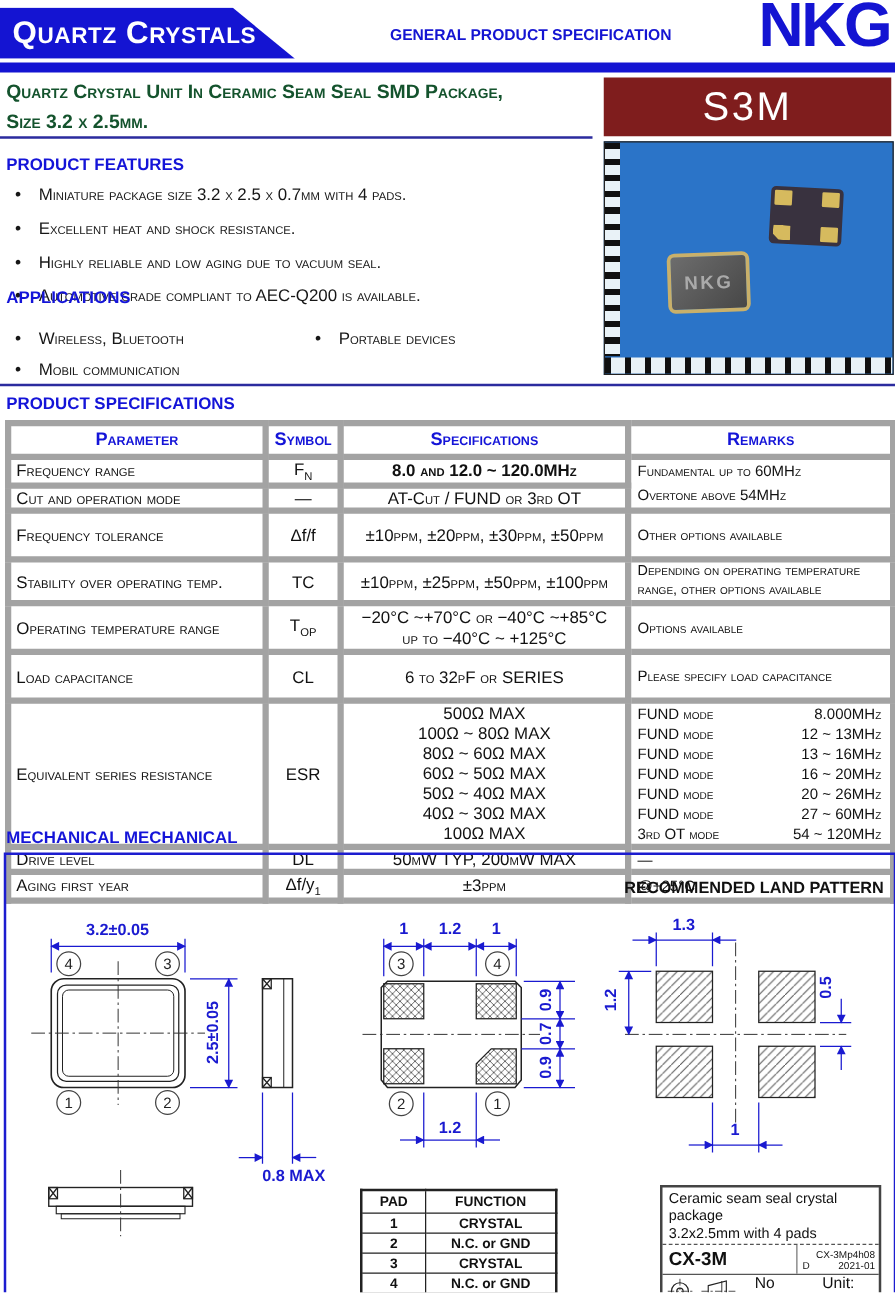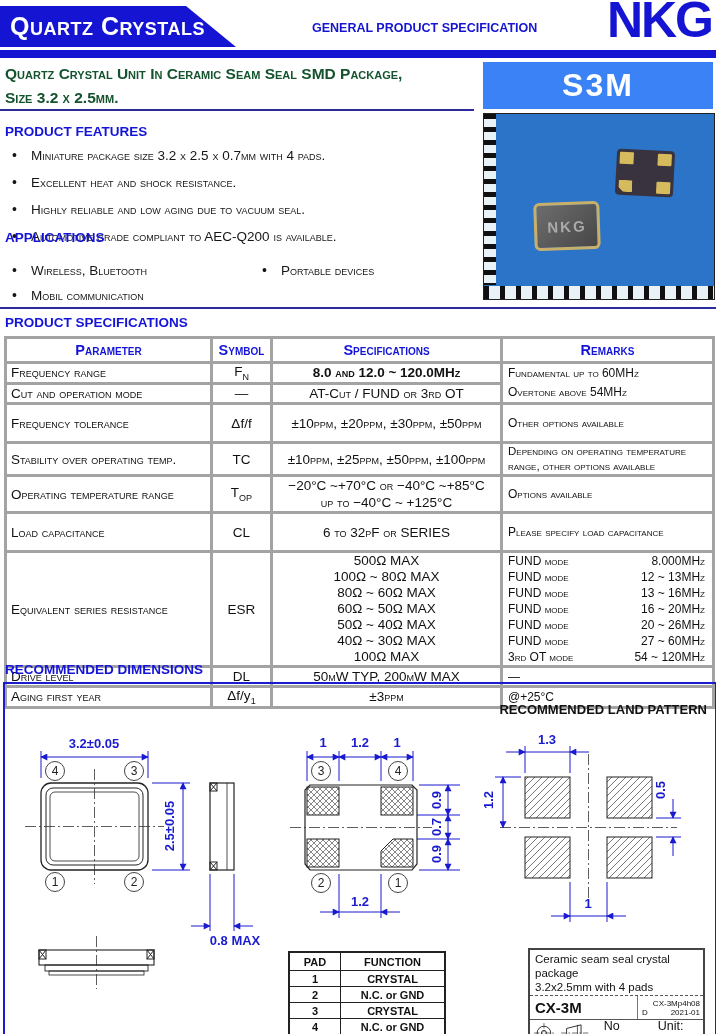--- a/index.html
+++ b/index.html
@@ -13,22 +13,22 @@
                line-height:41px;padding-left:10px;letter-spacing:.5px;}
   .doc-type{position:absolute;left:312px;top:21px;color:#1414d2;font-weight:bold;font-size:12.5px;}
   .logo{position:absolute;right:4px;top:-9px;color:#1414d2;font-weight:800;font-size:50px;
         letter-spacing:-2px;}
   .blue-bar{position:absolute;left:0;top:50px;width:716px;height:8px;background:#1414d2;}
 
   
   .doc-title{position:absolute;left:5px;top:62px;width:470px;font-weight:bold;
              font-variant:small-caps;font-size:15.5px;line-height:24px;color:#14532d;}
   .title-underline{position:absolute;left:0;top:109px;width:474px;height:2px;background:#2b2b9e;}
-  .model-box{position:absolute;left:483px;top:62px;width:230px;height:47px;background:#3b82f6;
-             color:#fff;font-weight:bold;font-size:32px;letter-spacing:2px;display:flex;
+  .model-box{position:absolute;left:483px;top:62px;width:230px;height:47px;background:#7f1d1d;
+             color:#fff;font-weight:normal;font-size:32px;letter-spacing:2px;display:flex;
              align-items:center;justify-content:center;}
   .photo{position:absolute;left:483px;top:113px;width:230px;height:185px;background:#2b74c8;
          border:1px solid #222;overflow:hidden;}
   .ruler-left{position:absolute;left:0;top:0;width:12px;height:171px;background:
       repeating-linear-gradient(to bottom,#101010 0 5px,#e9f2f7 5px 13px);}
   .ruler-bottom{position:absolute;left:0;bottom:0;width:230px;height:13px;background:
       repeating-linear-gradient(to right,#101010 0 5px,#e9f2f7 5px 16px);}
   .chip-top{position:absolute;left:50px;top:88px;width:60px;height:42px;border:3px solid #c9b06a;
             border-radius:6px;background:linear-gradient(135deg,#6d6d6d,#474747);
             display:flex;align-items:center;justify-content:center;transform:rotate(-2deg);}
@@ -40,27 +40,27 @@
   .cb-br{right:3px;bottom:3px;}
   .cb-bl{left:3px;bottom:3px;clip-path:polygon(0 0,100% 0,100% 100%,35% 100%,0 60%);}
 
   
   .sec-head{position:absolute;left:5px;color:#1414d8;font-weight:bold;font-size:13.5px;}
   .feat-list{position:absolute;left:8px;top:142px;margin:0;padding:0;list-style:none;width:470px;}
   .feat-list li,.app-list li{font-variant:small-caps;font-size:13.5px;line-height:27px;color:#161616;}
   .feat-list li::before,.app-list li::before{content:"•";margin:0 14px 0 4px;font-size:14px;}
   .app-list{position:absolute;margin:0;padding:0;list-style:none;top:258px;}
   .app-list li{line-height:25px;}
-  .app-col1{left:8px;width:230px;} .app-col2{left:258px;width:240px;}
+  .app-col1{left:8px;width:230px;} .app-col2{left:248px;width:240px;}
   .divider{position:absolute;left:0;top:307px;width:716px;height:2px;background:#2b2b9e;}
 
   
   table.spec{position:absolute;left:4px;top:336px;width:708px;border-collapse:collapse;
              table-layout:fixed;font-size:13.5px;}
-  table.spec,.spec th,.spec td{border:3px solid #a3a3a3;}
+  table.spec,.spec th,.spec td{border:5px solid #a3a3a3;}
   table.spec{border:2px solid #00007d;}
   .spec th{color:#1414d8;font-variant:small-caps;font-size:14.5px;height:22px;padding:0;}
   .spec td{padding:0 3px;overflow:hidden;vertical-align:middle;}
   .c-param{font-variant:small-caps;padding-left:4px !important;}
   .c-sym{text-align:center;}
   .c-spec{text-align:center;font-variant:small-caps;}
   .c-rem{font-variant:small-caps;font-size:12px;padding-left:5px !important;}
   .bold{font-weight:bold;}
   .spec sub{font-size:9px;}
   .h20{height:20px;} .h21{height:39px;} .h32{height:32px;} .h36{height:36px;}
@@ -254,21 +254,21 @@
     </tr>
     <tr class="h19">
       <td class="c-param">Aging first year</td>
       <td class="c-sym"><span>Δf/y</span><sub>1</sub></td>
       <td class="c-spec">±3ppm</td>
       <td class="c-rem">@+25°C</td>
     </tr>
   </tbody>
     </table>
 
-  <div class="sec-head" style="top:662px">RECOMMENDED DIMENSIONS</div>
+  <div class="sec-head" style="top:662px">MECHANICAL MECHANICAL</div>
 
   <div class="mech-box">
     <svg width="710" height="350" viewBox="0 0 710 350">
       <defs>
         <marker id="ar" viewBox="0 0 10 10" refX="9" refY="5" markerWidth="9" markerHeight="7" orient="auto-start-reverse">
           <path d="M0,0 L10,5 L0,10 z" fill="#1a1ad0"></path>
         </marker>
         <pattern id="xh" patternUnits="userSpaceOnUse" width="6" height="6">
           <path d="M0,0 L6,6 M6,0 L0,6" stroke="#555" stroke-width="0.7" fill="none"></path>
         </pattern>

